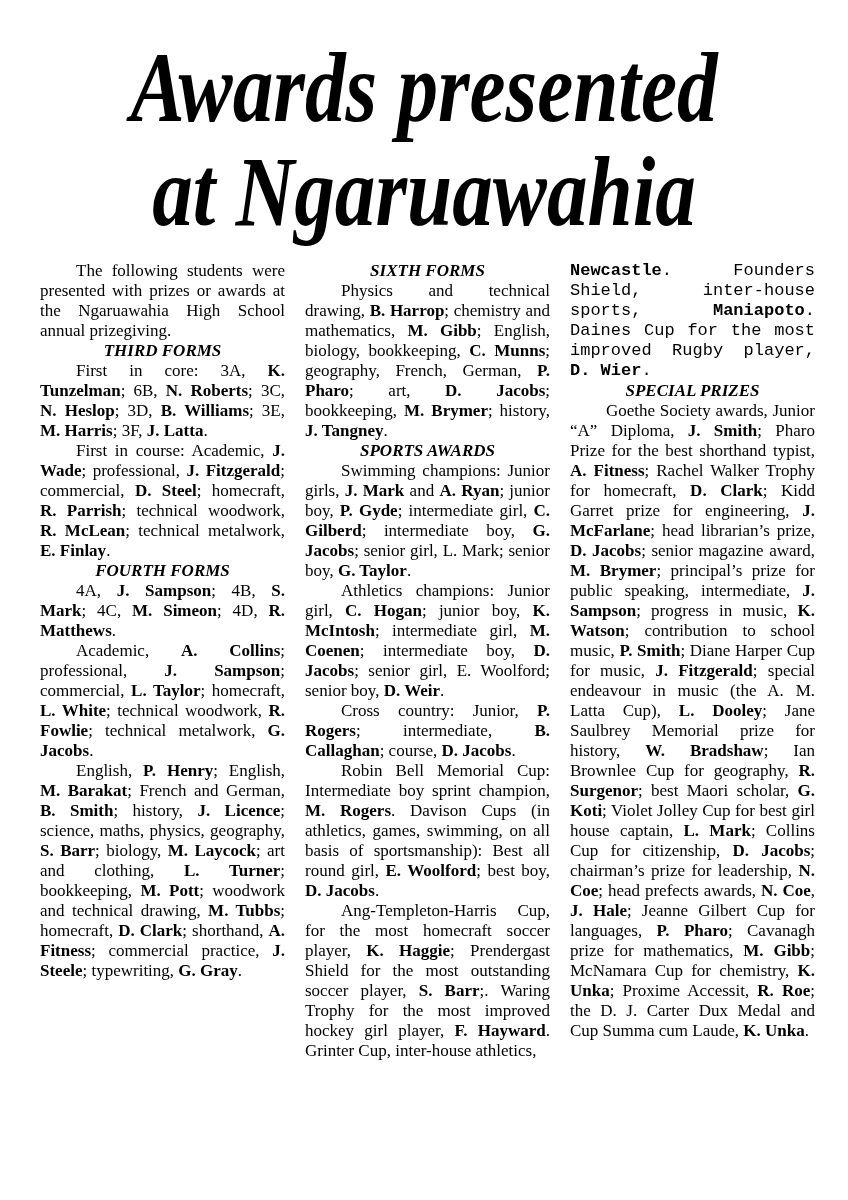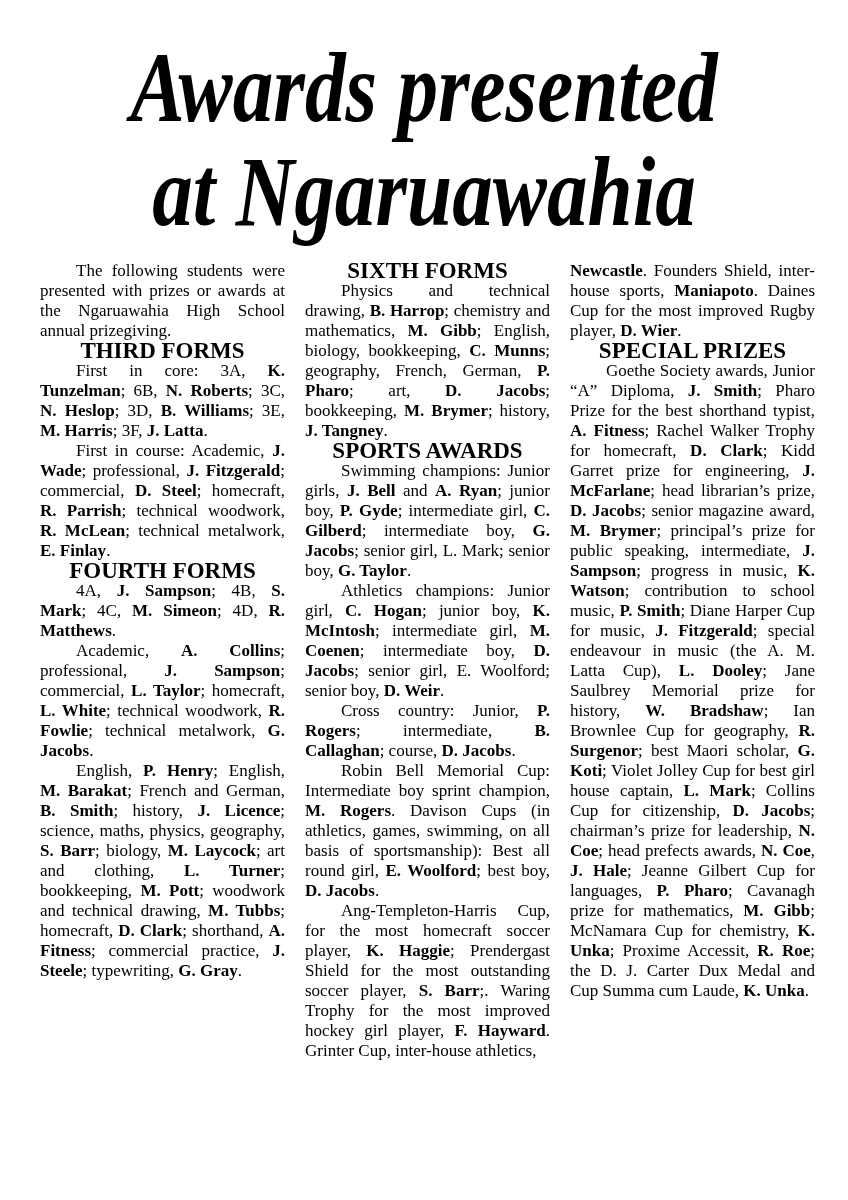--- a/index.html
+++ b/index.html
@@ -38,27 +38,28 @@
     flex: 1 1 0;
     min-width: 0;
     font-size: 17px;
     line-height: 20px;
     text-align: justify;
   }
   .col p {
     margin: 0;
     text-indent: 36px;
   }
-  .col p.noindent { text-indent: 0; }
+  .col p.noindent { text-indent: 0; font-family: Liberation Mono, monospace; }
   .col h3 {
     margin: 0;
-    font-size: 23px;
+    font-size: 17px;
     line-height: 20px;
     font-weight: bold;
     text-align: center;
+    font-style: italic;
   }
   .col b { font-weight: bold; }
 </style>
 </head>
 <body>
 
 <div class="page">
   <h1 class="title">
     <div>Awards presented</div>
     <div>at Ngaruawahia</div>
@@ -71,21 +72,21 @@
         <p class=""><span>First in course: Academic, </span><b>J. Wade</b><span>; professional, </span><b>J. Fitzgerald</b><span>; commercial, </span><b>D. Steel</b><span>; homecraft, </span><b>R. Parrish</b><span>; technical woodwork, </span><b>R. McLean</b><span>; technical metalwork, </span><b>E. Finlay</b><span>.</span></p>
         <h3>FOURTH FORMS</h3>
         <p class=""><span>4A, </span><b>J. Sampson</b><span>; 4B, </span><b>S. Mark</b><span>; 4C, </span><b>M. Simeon</b><span>; 4D, </span><b>R. Matthews</b><span>.</span></p>
         <p class=""><span>Academic, </span><b>A. Collins</b><span>; professional, </span><b>J. Sampson</b><span>; commercial, </span><b>L. Taylor</b><span>; homecraft, </span><b>L. White</b><span>; technical woodwork, </span><b>R. Fowlie</b><span>; technical metalwork, </span><b>G. Jacobs</b><span>.</span></p>
         <p class=""><span>English, </span><b>P. Henry</b><span>; English, </span><b>M. Barakat</b><span>; French and German, </span><b>B. Smith</b><span>; history, </span><b>J. Licence</b><span>; science, maths, physics, geography, </span><b>S. Barr</b><span>; biology, </span><b>M. Laycock</b><span>; art and clothing, </span><b>L. Turner</b><span>; bookkeeping, </span><b>M. Pott</b><span>; woodwork and technical drawing, </span><b>M. Tubbs</b><span>; homecraft, </span><b>D. Clark</b><span>; shorthand, </span><b>A. Fitness</b><span>; commercial practice, </span><b>J. Steele</b><span>; typewriting, </span><b>G. Gray</b><span>.</span></p>
       </div>
     <div class="col">
         <h3>SIXTH FORMS</h3>
         <p class=""><span>Physics and technical drawing, </span><b>B. Harrop</b><span>; chemistry and mathematics, </span><b>M. Gibb</b><span>; English, biology, bookkeeping, </span><b>C. Munns</b><span>; geography, French, German, </span><b>P. Pharo</b><span>; art, </span><b>D. Jacobs</b><span>; bookkeeping, </span><b>M. Brymer</b><span>; history, </span><b>J. Tangney</b><span>.</span></p>
         <h3>SPORTS AWARDS</h3>
-        <p class=""><span>Swimming champions: Junior girls, </span><b>J. Bell</b><span> and </span><b>A. Ryan</b><span>; junior boy, </span><b>P. Gyde</b><span>; intermediate girl, </span><b>C. Gilberd</b><span>; intermediate boy, </span><b>G. Jacobs</b><span>; senior girl, L. Mark; senior boy, </span><b>G. Taylor</b><span>.</span></p>
+        <p class=""><span>Swimming champions: Junior girls, </span><b>J. Mark</b><span> and </span><b>A. Ryan</b><span>; junior boy, </span><b>P. Gyde</b><span>; intermediate girl, </span><b>C. Gilberd</b><span>; intermediate boy, </span><b>G. Jacobs</b><span>; senior girl, L. Mark; senior boy, </span><b>G. Taylor</b><span>.</span></p>
         <p class=""><span>Athletics champions: Junior girl, </span><b>C. Hogan</b><span>; junior boy, </span><b>K. McIntosh</b><span>; intermediate girl, </span><b>M. Coenen</b><span>; intermediate boy, </span><b>D. Jacobs</b><span>; senior girl, E. Woolford; senior boy, </span><b>D. Weir</b><span>.</span></p>
         <p class=""><span>Cross country: Junior, </span><b>P. Rogers</b><span>; intermediate, </span><b>B. Callaghan</b><span>; course, </span><b>D. Jacobs</b><span>.</span></p>
         <p class=""><span>Robin Bell Memorial Cup: Intermediate boy sprint champion, </span><b>M. Rogers</b><span>. Davison Cups (in athletics, games, swimming, on all basis of sportsmanship): Best all round girl, </span><b>E. Woolford</b><span>; best boy, </span><b>D. Jacobs</b><span>.</span></p>
         <p class=""><span>Ang-Templeton-Harris Cup, for the most homecraft soccer player, </span><b>K. Haggie</b><span>; Prendergast Shield for the most outstanding soccer player, </span><b>S. Barr</b><span>;. Waring Trophy for the most improved hockey girl player, </span><b>F. Hayward</b><span>. Grinter Cup, inter-house athletics,</span></p>
       </div>
     <div class="col">
         <p class="noindent"><b>Newcastle</b><span>. Founders Shield, inter-house sports, </span><b>Maniapoto</b><span>. Daines Cup for the most improved Rugby player, </span><b>D. Wier</b><span>.</span></p>
         <h3>SPECIAL PRIZES</h3>
         <p class=""><span>Goethe Society awards, Junior “A” Diploma, </span><b>J. Smith</b><span>; Pharo Prize for the best shorthand typist, </span><b>A. Fitness</b><span>; Rachel Walker Trophy for homecraft, </span><b>D. Clark</b><span>; Kidd Garret prize for engineering, </span><b>J. McFarlane</b><span>; head librarian’s prize, </span><b>D. Jacobs</b><span>; senior magazine award, </span><b>M. Brymer</b><span>; principal’s prize for public speaking, intermediate, </span><b>J. Sampson</b><span>; progress in music, </span><b>K. Watson</b><span>; contribution to school music, </span><b>P. Smith</b><span>; Diane Harper Cup for music, </span><b>J. Fitzgerald</b><span>; special endeavour in music (the A. M. Latta Cup), </span><b>L. Dooley</b><span>; Jane Saulbrey Memorial prize for history, </span><b>W. Bradshaw</b><span>; Ian Brownlee Cup for geography, </span><b>R. Surgenor</b><span>; best Maori scholar, </span><b>G. Koti</b><span>; Violet Jolley Cup for best girl house captain, </span><b>L. Mark</b><span>; Collins Cup for citizenship, </span><b>D. Jacobs</b><span>; chairman’s prize for leadership, </span><b>N. Coe</b><span>; head prefects awards, </span><b>N. Coe</b><span>, </span><b>J. Hale</b><span>; Jeanne Gilbert Cup for languages, </span><b>P. Pharo</b><span>; Cavanagh prize for mathematics, </span><b>M. Gibb</b><span>; McNamara Cup for chemistry, </span><b>K. Unka</b><span>; Proxime Accessit, </span><b>R. Roe</b><span>; the D. J. Carter Dux Medal and Cup Summa cum Laude, </span><b>K. Unka</b><span>.</span></p>
       </div>

